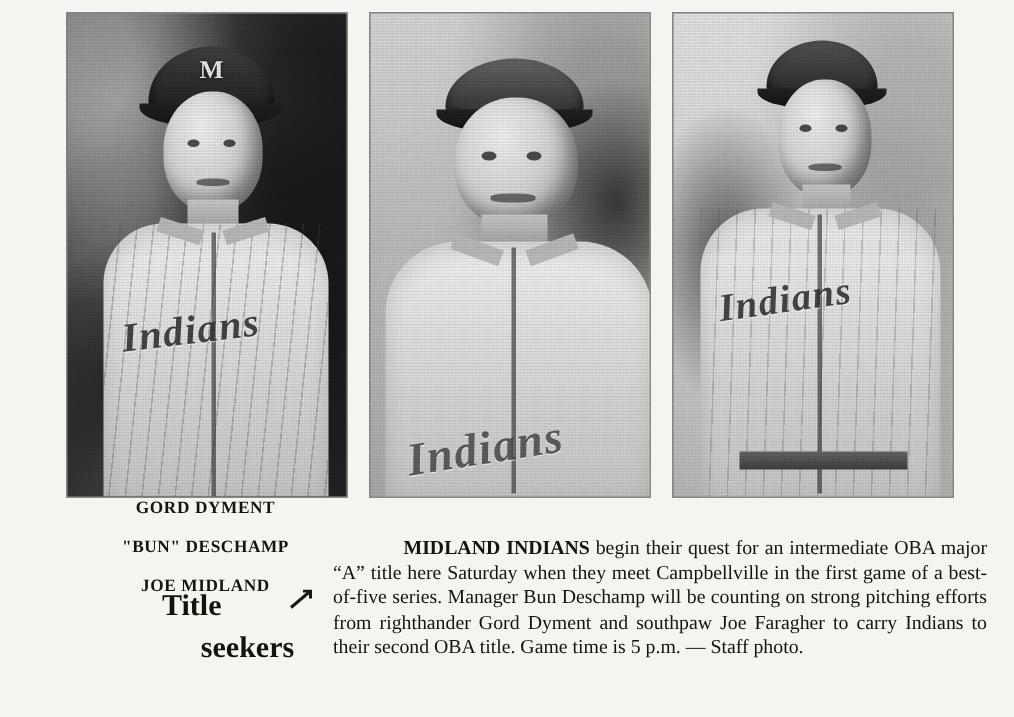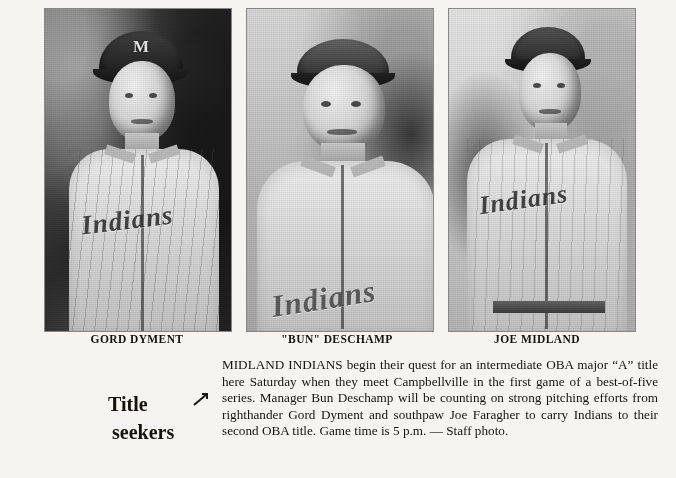--- a/index.html
+++ b/index.html
@@ -153,20 +153,21 @@
   }
 
   
   .captions {
     position: absolute;
     top: 333px;
     left: 44px;
     width: 600px;
     display: flex;
     gap: 14px;
+    flex-direction: column;
   }
   .caption {
     width: 186px;
     text-align: center;
     font-family: "Liberation Serif", serif;
     font-weight: bold;
     font-size: 11.5px;
     letter-spacing: .4px;
     color: #16140f;
   }
@@ -177,38 +178,40 @@
     left: 222px;
     top: 357px;
     width: 436px;
     font-family: "Liberation Serif", serif;
     font-size: 13.2px;
     line-height: 16.6px;
     color: #15130f;
     text-align: justify;
   }
   .article .lead {
-    font-weight: normal;
+    font-weight: bold;
+    margin-left: 47px;
   }
 
   
   .headline {
     position: absolute;
     left: 108px;
     top: 390px;
     width: 110px;
     font-family: "Liberation Serif", serif;
     font-weight: bold;
     font-size: 20px;
     line-height: 28px;
     color: #141209;
   }
   .headline .l2 {
     display: block;
     margin-left: 4px;
+    text-align: center;
   }
   .headline-mark {
     position: absolute;
     left: 193px;
     top: 393px;
     width: 16px;
     height: 14px;
   }
 </style>
 </head>

